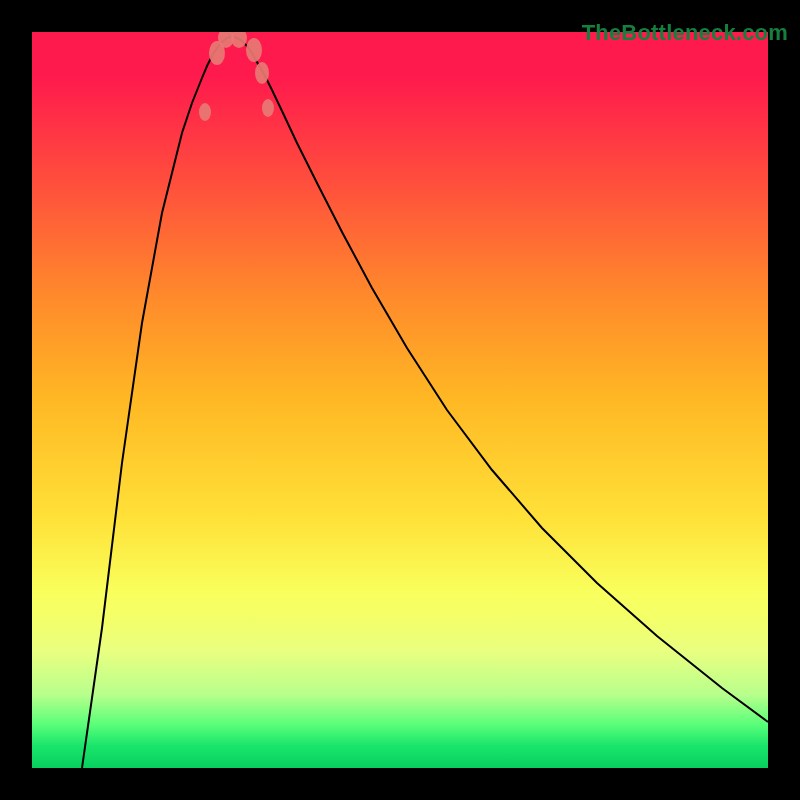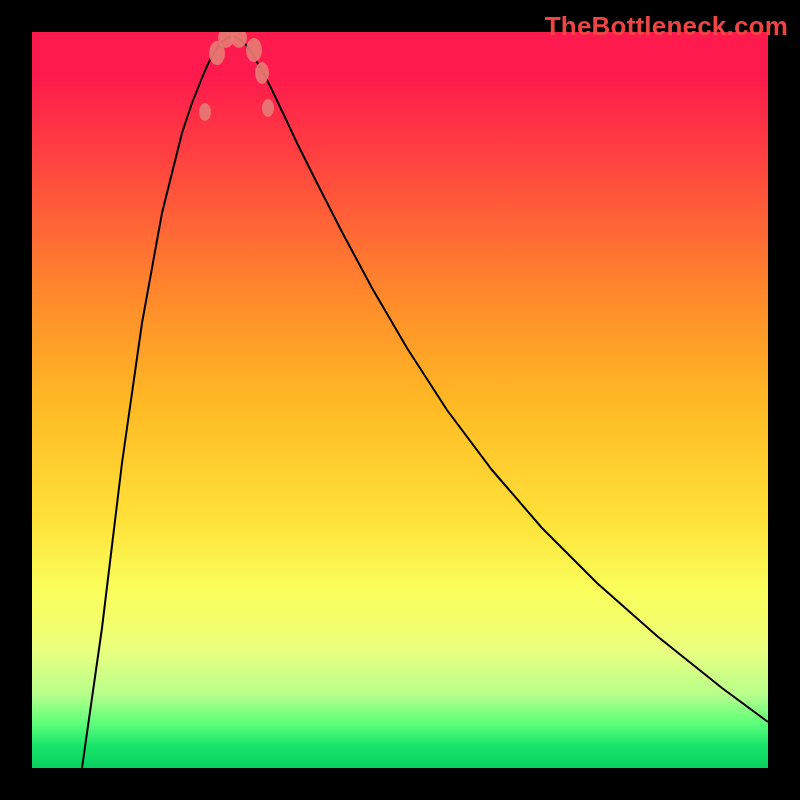--- a/index.html
+++ b/index.html
@@ -14,21 +14,21 @@
     #ff8a2b 36%,
     #ffb824 50%,
     #ffe138 66%,
     #f9ff5c 76%,
     #f3ff6a 80%,
     #eaff80 84%,
     #b8ff8c 90%,
     #5cff7a 94%,
     #19e56b 97%,
     #08d060 100%)}
-.watermark{position:absolute;top:11px;right:12px;color:#ef4444;font-size:26px;font-weight:600;letter-spacing:.2px;z-index:5}
+.watermark{position:absolute;top:20px;right:12px;color:#15803d;font-size:22px;font-weight:600;letter-spacing:.2px;z-index:5}
 .watermark a{color:inherit;text-decoration:none}
 svg.curve{position:absolute;inset:0;z-index:2}
 svg.markers{position:absolute;inset:0;z-index:3}
 </style>
 </head>
 <body>
 <div class="frame">
  <div class="plot">
   <div class="grad"></div>
   <svg class="curve" viewBox="0 0 736 736" preserveAspectRatio="none">

